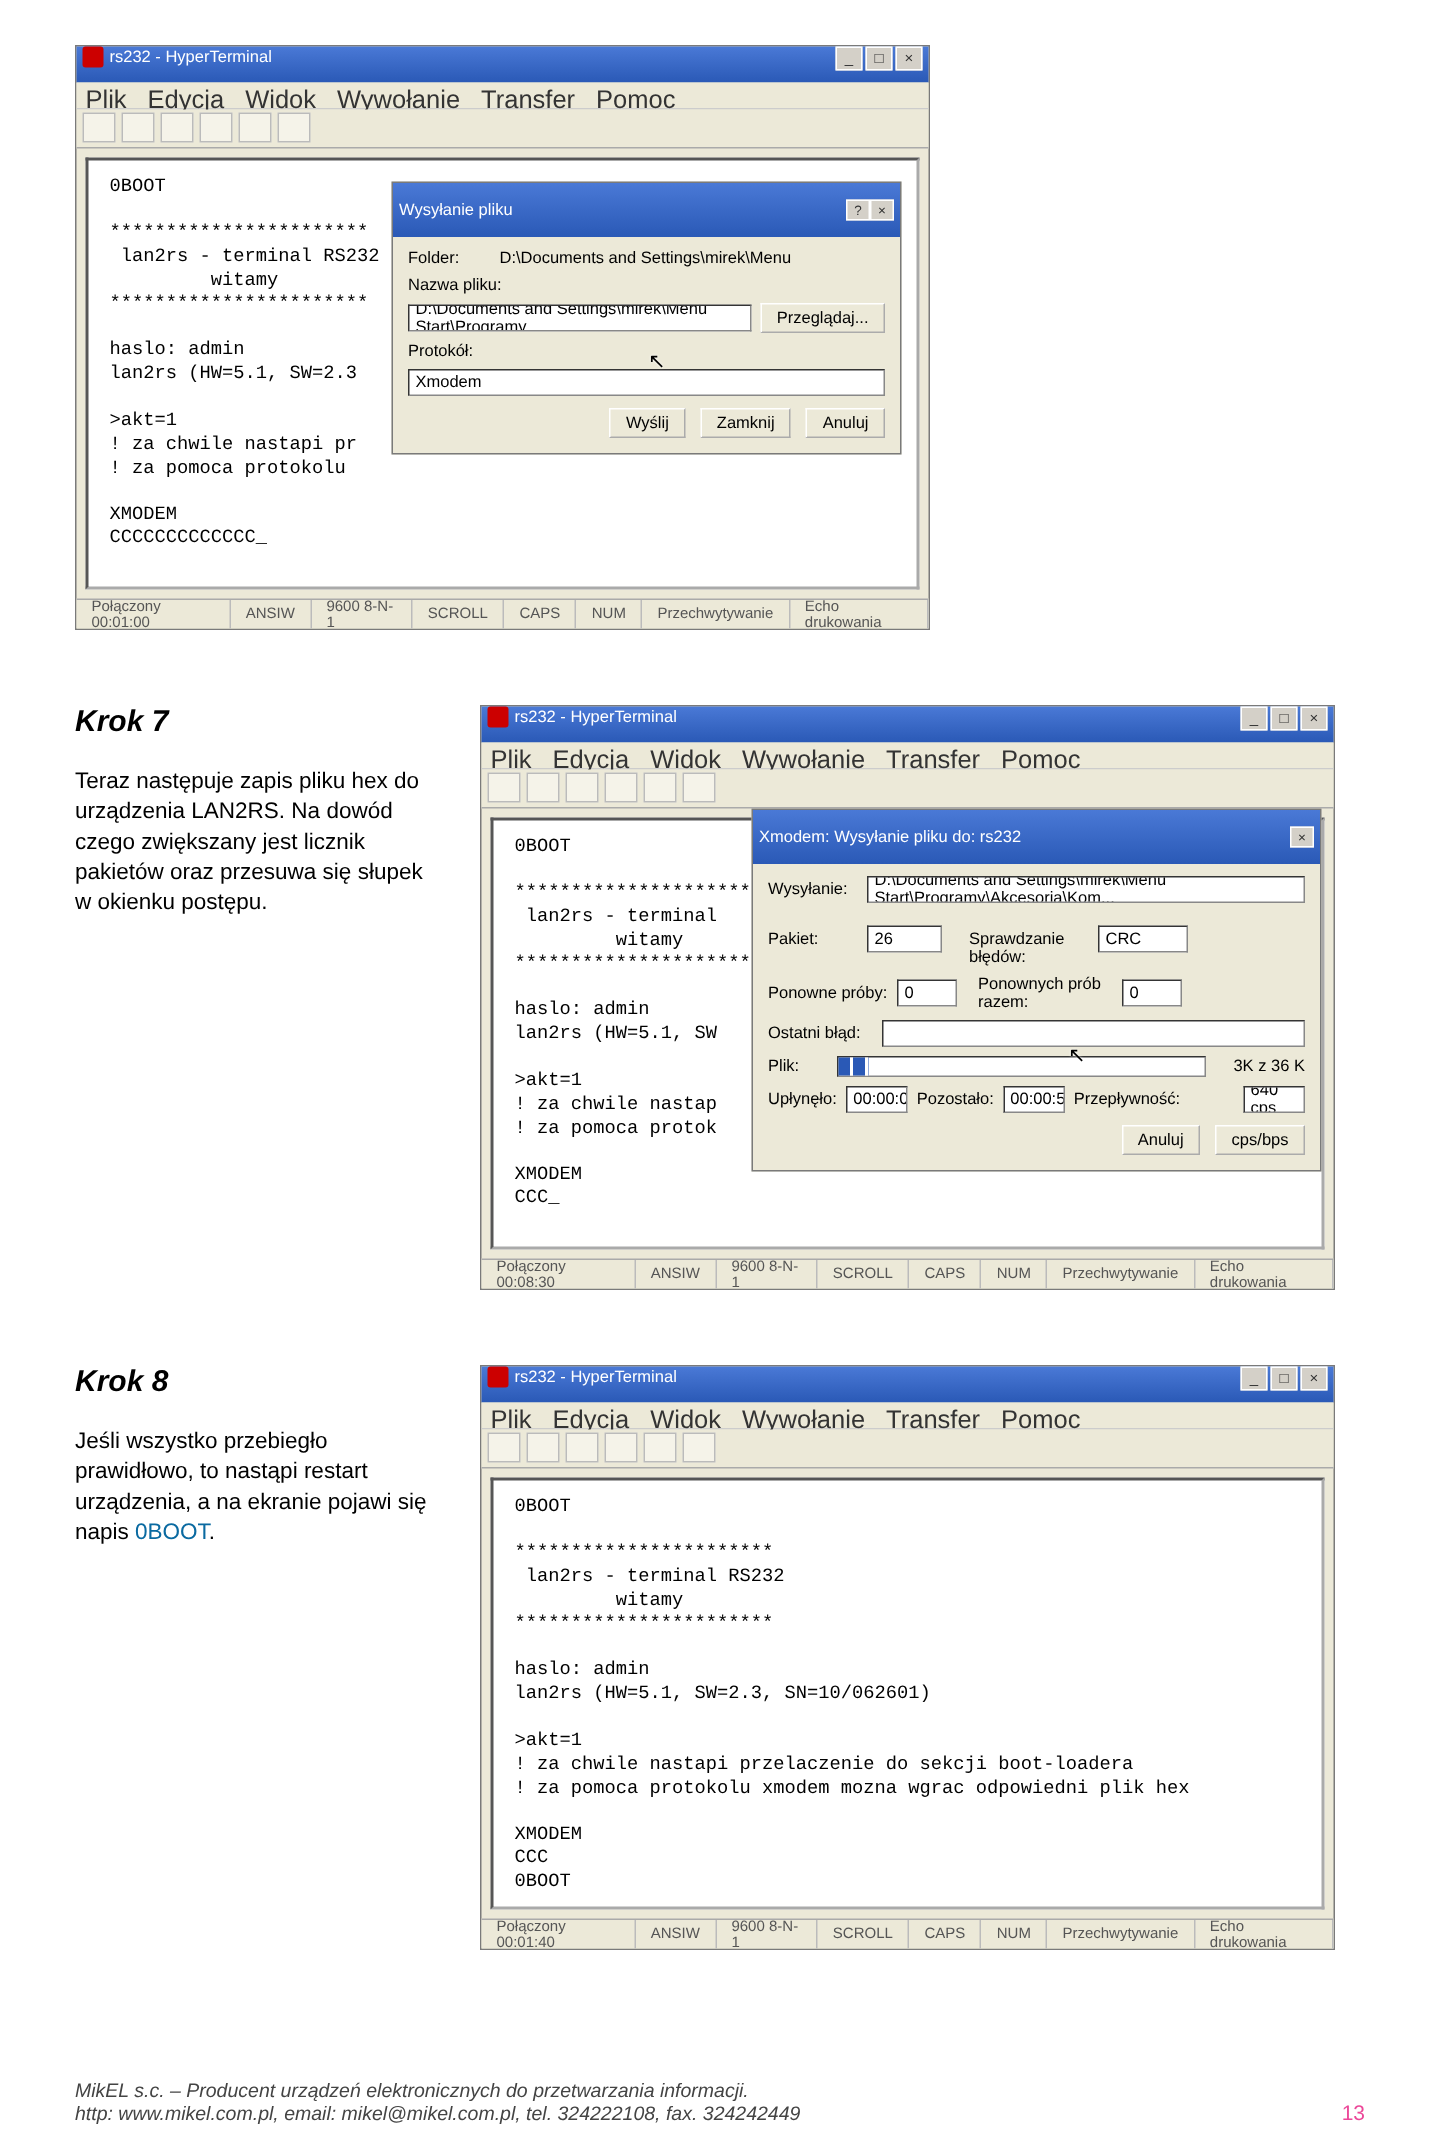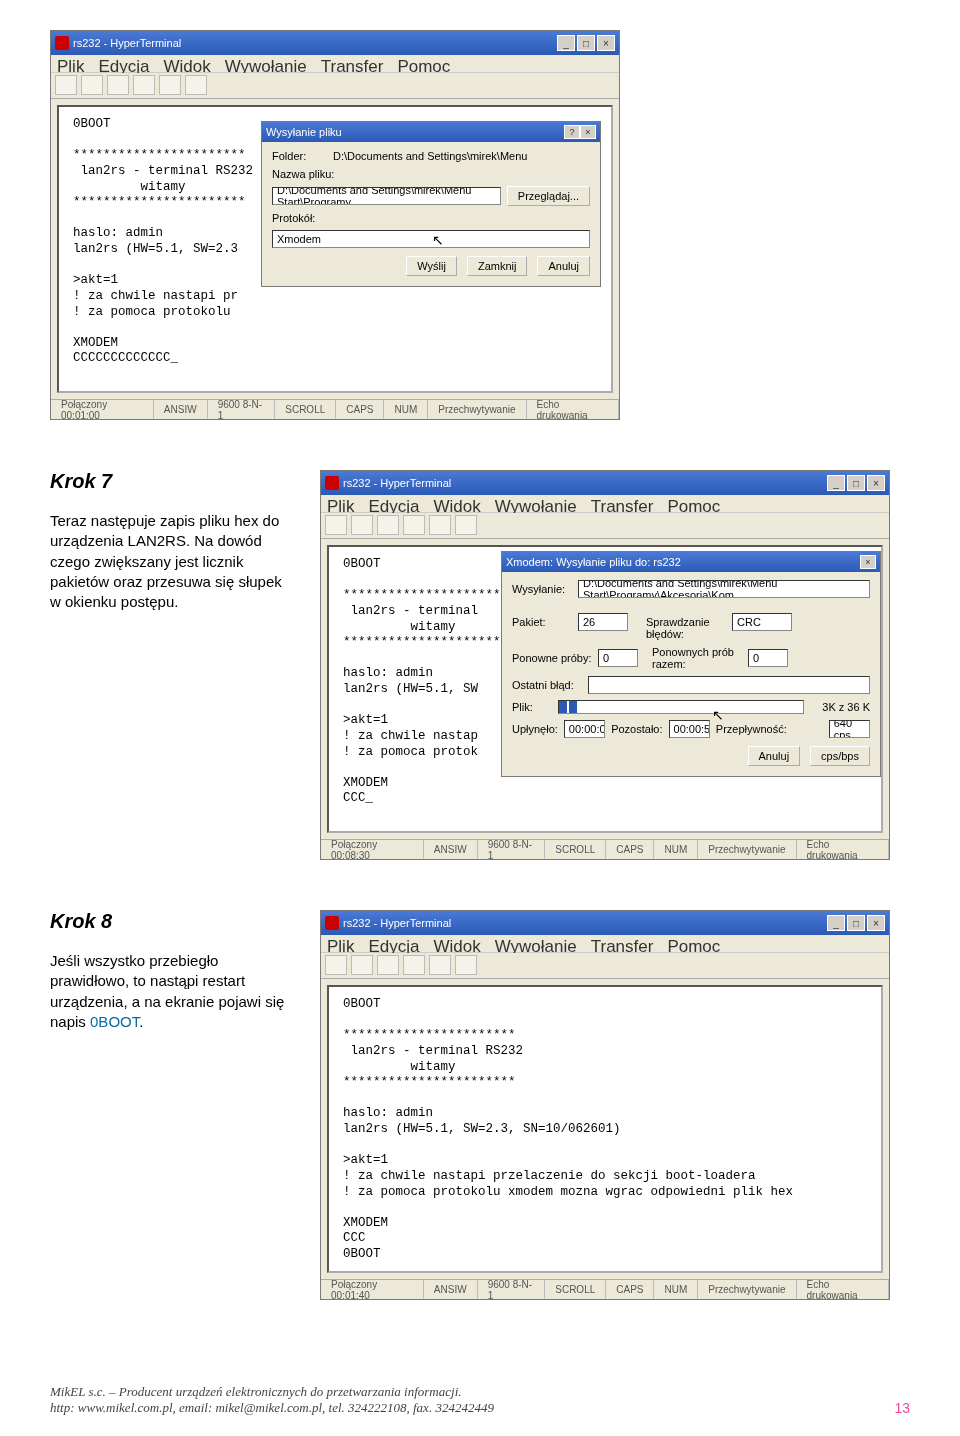--- a/index.html
+++ b/index.html
@@ -23,21 +23,21 @@
     width: 570px; height: 390px;
     background: #ece9d8;
     border: 1px solid #7a7a7a;
     display: flex; flex-direction: column;
     font-size: 11px; color: #000;
     position: relative;
   }
   .titlebar {
     height: 24px;
     background: linear-gradient(#4a79d6, #2a59b6);
-    display: flex; align-items: center; justify-content: space-between;
+    display: flex; align-items: flex-start; justify-content: space-between;
     padding: 0 4px; color: #fff;
   }
   .titlebar .tl { display: flex; align-items: center; gap: 4px; }
   .titlebar .tl .ico { width: 14px; height: 14px; background: #c00; border-radius: 2px; }
   .titlebar .btns { display: flex; gap: 2px; }
   .titlebar .btns span {
     width: 18px; height: 16px; background: #d4d0c8;
     border: 1px solid #fff; display: inline-flex; align-items: center; justify-content: center;
     font-size: 10px; color: #333;
   }
@@ -56,21 +56,21 @@
   .statusbar span { padding: 0 10px; border-right: 1px inset #bbb; height: 100%; display: inline-flex; align-items: center; }
 
   
   .dialog {
     position: absolute;
     background: #ece9d8; border: 1px solid #7a7a7a;
     font-size: 11px;
   }
   .dialog .dtitle {
     background: linear-gradient(#4a79d6, #2a59b6); color: #fff;
-    height: 20px; display: flex; align-items: center; justify-content: space-between; padding: 0 4px;
+    height: 36px; display: flex; align-items: center; justify-content: space-between; padding: 0 4px;
   }
   .dialog .dtitle .dbtns span {
     width: 16px; height: 14px; background: #d4d0c8; border: 1px solid #fff;
     font-size: 9px; display: inline-flex; align-items: center; justify-content: center; color: #333;
   }
   .dialog .dbody { padding: 8px 10px 10px; }
   .drow { display: flex; align-items: center; gap: 6px; margin-bottom: 6px; }
   .drow label { color: #000; }
   .dinput {
     height: 18px; background: #fff; border: 1px inset #888; padding: 1px 4px;
@@ -82,21 +82,21 @@
   }
   .dbtnrow { display: flex; gap: 10px; justify-content: flex-end; margin-top: 8px; }
   .progress { height: 14px; background: #fff; border: 1px inset #888; position: relative; }
   .progress .fill { height: 100%; background: repeating-linear-gradient(90deg,#2a59b6 0 8px,#fff 8px 10px); }
 
   .footer {
     position: absolute; left: 50px; bottom: 20px; right: 50px;
     display: flex; justify-content: space-between; align-items: flex-end;
     font-size: 13px; color: #444;
   }
-  .footer .fl { font-style: italic; font-family: Liberation Serif, serif; }
+  .footer .fl { font-style: italic; }
   .footer .pn { font-size: 14px; color: #ec4899; }
   .cursor-arrow { position: absolute; font-size: 14px; color: #000; filter: drop-shadow(0 0 1px #fff); }
 </style>
 </head>
 <body>
 
 <div class="step-block">
 
   <div class="win">
     <div class="titlebar">
@@ -241,21 +241,21 @@
       <span>Połączony 00:08:30</span>
       <span>ANSIW</span>
       <span>9600 8-N-1</span>
       <span>SCROLL</span>
       <span>CAPS</span>
       <span>NUM</span>
       <span>Przechwytywanie</span>
       <span>Echo drukowania</span>
     </div>
 
-    <div class="dialog" style="top:80px; left:180px; width:380px;">
+    <div class="dialog" style="top:68px; left:180px; width:380px;">
       <div class="dtitle">
         <span>Xmodem: Wysyłanie pliku do: rs232</span>
         <div class="dbtns"><span>×</span></div>
       </div>
       <div class="dbody">
         <div class="drow">
           <label style="width:60px;">Wysyłanie:</label>
           <span class="dinput" style="flex:1;">D:\Documents and Settings\mirek\Menu Start\Programy\Akcesoria\Kom...</span>
         </div>
         <div class="drow">

